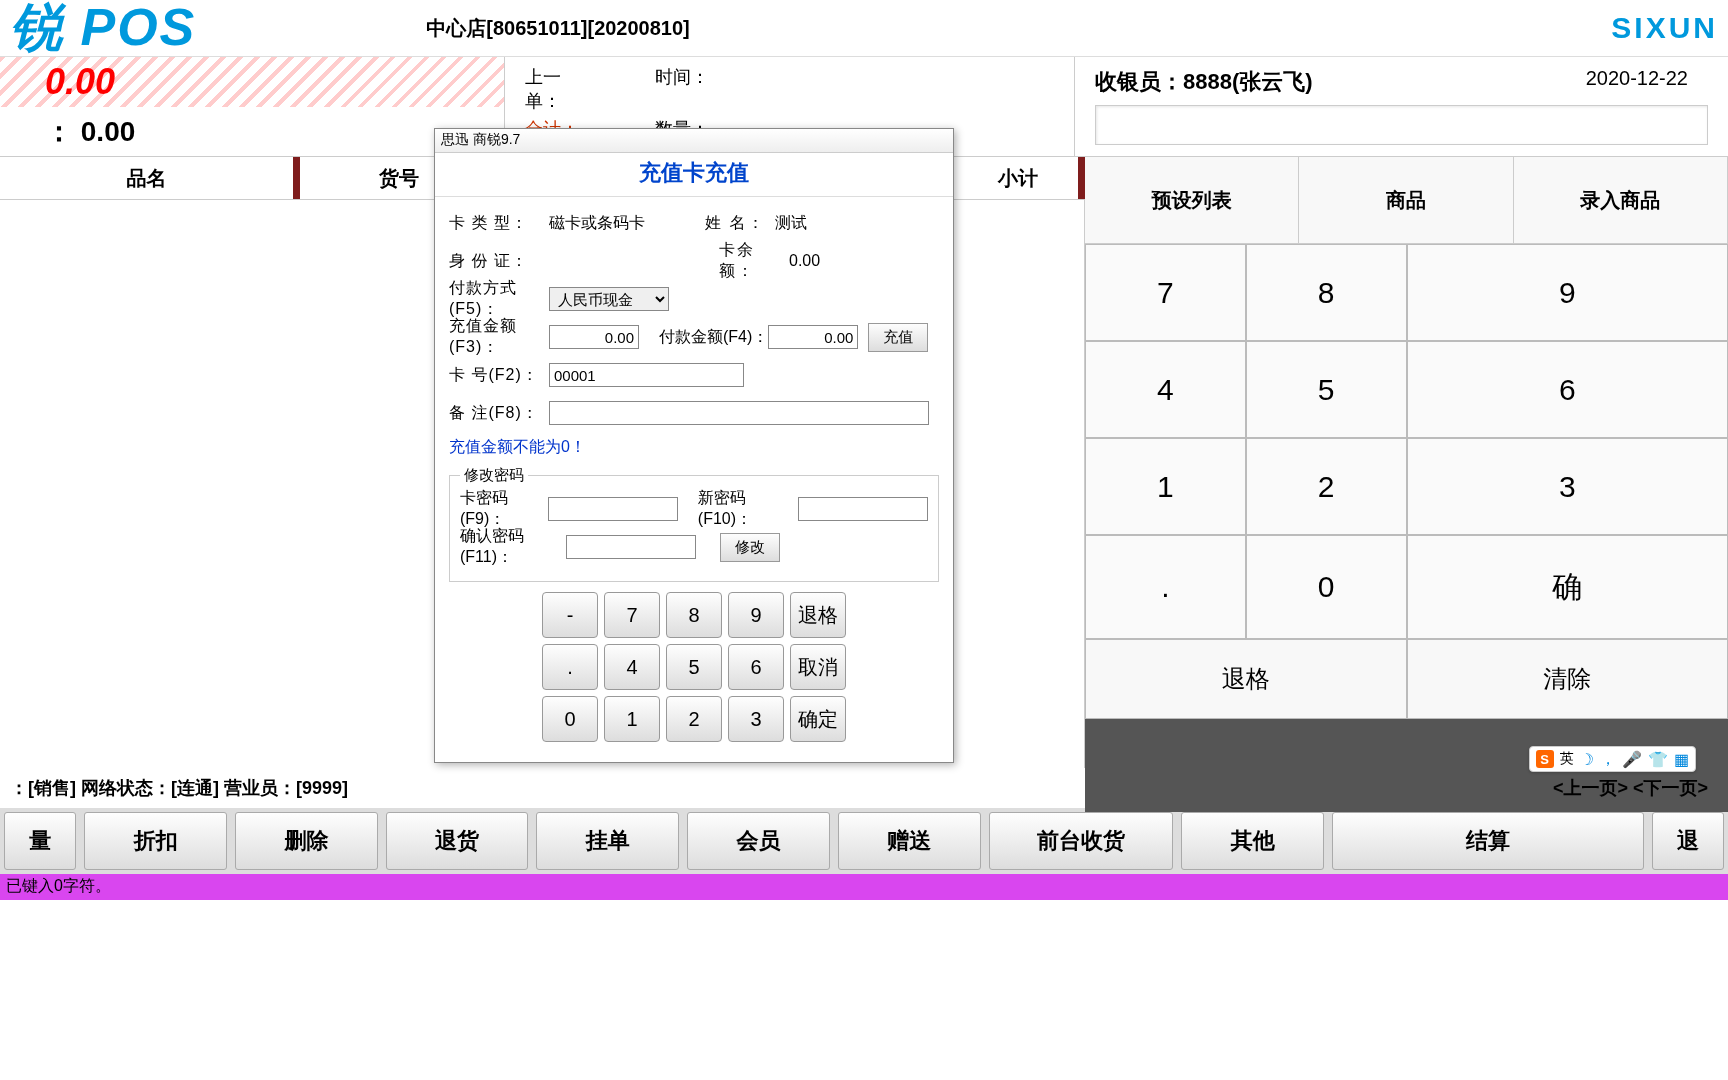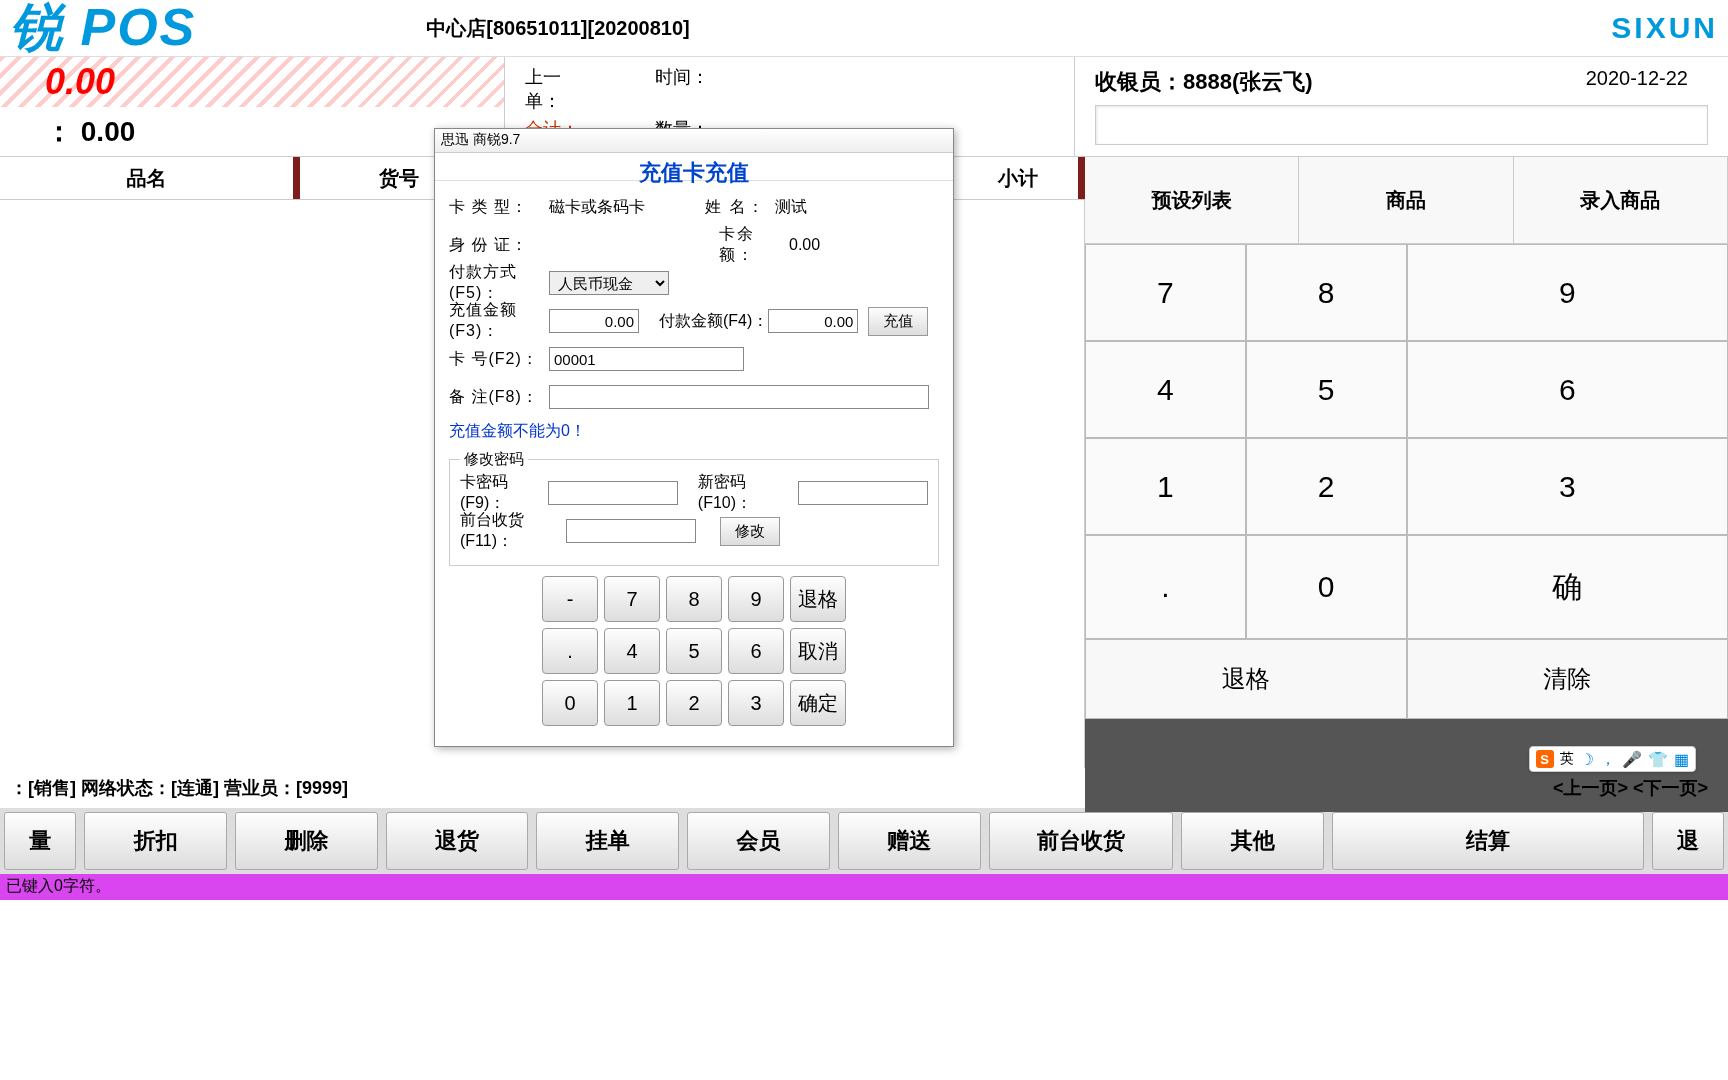--- a/index.html
+++ b/index.html
@@ -224,21 +224,21 @@
   box-shadow: 2px 2px 8px rgba(0,0,0,0.3);
 }
 .dialog .titlebar {
   height: 24px;
   background: linear-gradient(#fff,#eee);
   border-bottom: 1px solid #ccc;
   font-size: 14px;
   padding: 2px 6px;
 }
 .dialog .dlg-title {
-  height: 28px;
+  height: 44px;
   text-align: center;
   font-size: 22px;
   font-weight: bold;
   color: #0044cc;
   border-bottom: 1px solid #ddd;
   line-height: 40px;
 }
 .dialog .content {
   padding: 12px 14px;
   font-size: 16px;
@@ -458,21 +458,21 @@
     <fieldset>
       <legend>修改密码</legend>
       <div class="row">
         <span style="width:90px">卡密码(F9)：</span>
         <input type="password" class="pw-input" style="">
         <span style="width:20px"></span>
         <span>新密码(F10)：</span>
         <input type="password" class="pw-input" style="">
       </div>
       <div class="row">
-        <span style="width:106px">前台收货(F11)：</span>
+        <span style="width:106px">确认密码(F11)：</span>
         <input type="password" class="pw-input" style="">
         <span style="width:24px"></span>
         <button class="btn">修改</button>
       </div>
     </fieldset>
     <div class="dlg-keypad">
       <button class="dkey">-</button>
       <button class="dkey">7</button>
       <button class="dkey">8</button>
       <button class="dkey">9</button>

